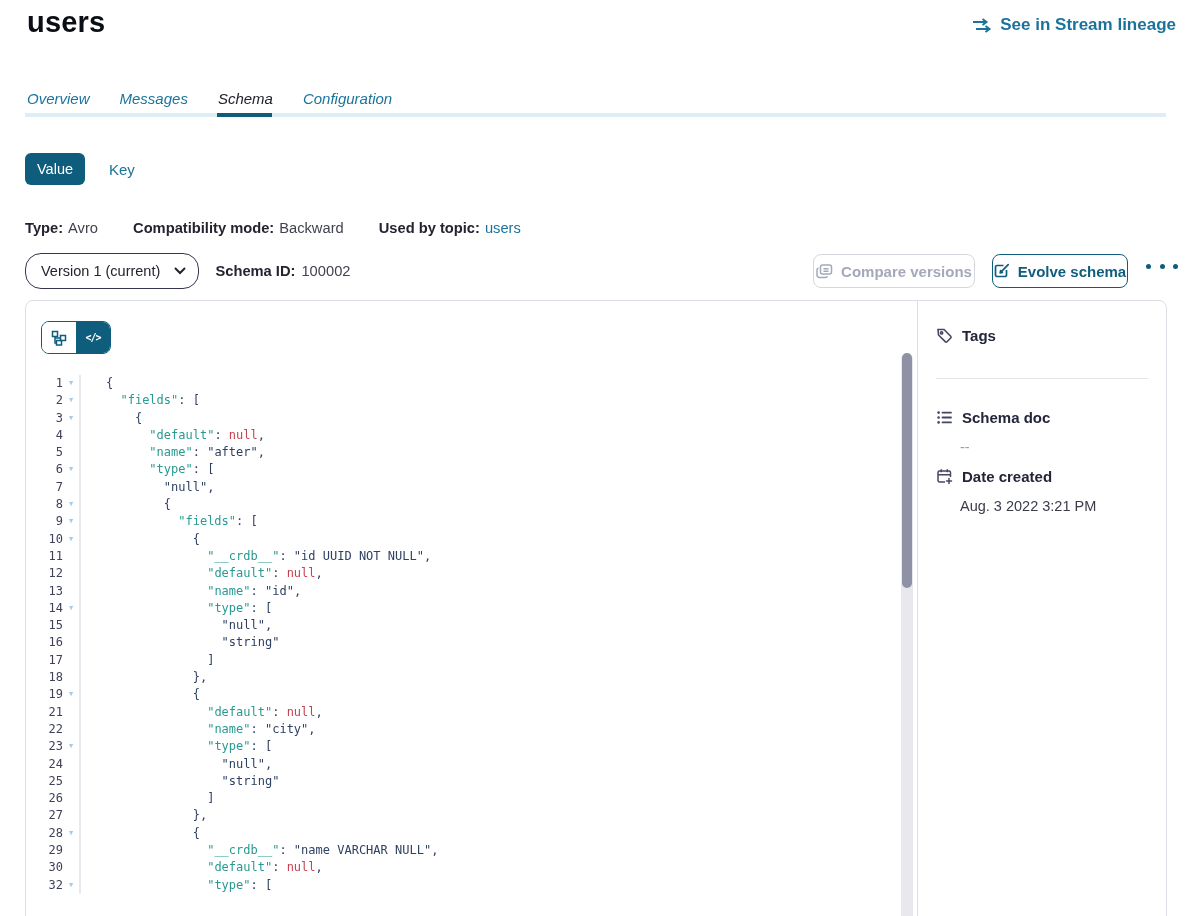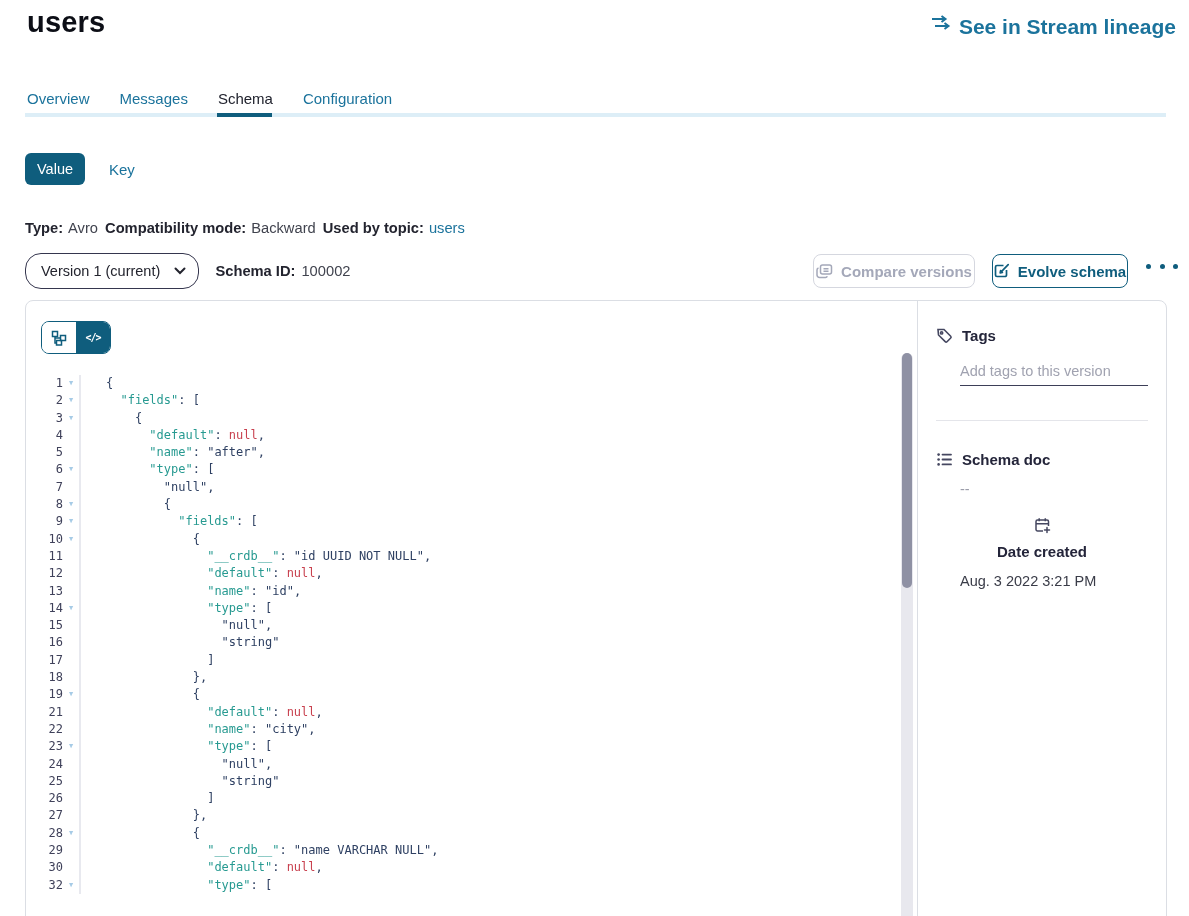--- a/index.html
+++ b/index.html
@@ -12,36 +12,36 @@
     --label-dark:#23242f;
     --value-gray:#40434e;
     --border:#dbdee4;
   }
   *{box-sizing:border-box;margin:0;padding:0;}
   html,body{width:1189px;height:916px;}
   body{position:relative;overflow:hidden;background:#fff;font-family:"Liberation Sans",sans-serif;color:var(--text-dark);}
 
   
   .page-title{position:absolute;left:27px;top:6px;font-size:29px;font-weight:700;letter-spacing:.2px;color:#0c0e16;}
-  .lineage-link{position:absolute;right:13px;top:15px;display:flex;align-items:flex-start;gap:8px;color:var(--link);font-size:21px;font-weight:700;cursor:pointer;}
+  .lineage-link{position:absolute;right:13px;top:15px;display:flex;align-items:center;gap:8px;color:var(--link);font-size:17px;font-weight:700;cursor:pointer;}
 
   
   .tabs{position:absolute;left:27px;top:90px;display:flex;gap:30px;font-size:15px;font-weight:500;}
-  .tab{color:var(--link);cursor:pointer;}
+  .tab{color:var(--link);cursor:pointer;font-style:italic;}
   .tab.active{color:#21232e;}
   .tab-track{position:absolute;left:25px;right:23px;top:113px;height:4px;background:#ddeef7;}
   .tab-track .active-seg{position:absolute;left:192px;width:55px;top:0;height:4px;background:var(--accent);}
 
   
   .vk{position:absolute;left:25px;top:153px;display:flex;align-items:center;gap:24px;}
   .vk-value{min-width:56px;height:32px;border-radius:6px;background:var(--accent);color:#fff;font-size:14.5px;display:flex;align-items:center;justify-content:center;padding:16px 12px;cursor:pointer;}
   .vk-key{color:var(--link);font-size:15px;cursor:pointer;}
 
   
-  .meta{position:absolute;left:25px;top:220px;display:flex;gap:7px;font-size:14.7px;}
+  .meta{position:absolute;left:25px;top:220px;display:flex;gap:35px;font-size:14.7px;}
   .meta .pair{display:flex;gap:5px;}
   .meta b{color:var(--label-dark);font-weight:700;}
   .meta .val{color:var(--value-gray);}
   .meta .val.link{color:var(--link);cursor:pointer;}
 
   
   .vbar{position:absolute;left:25px;right:11px;top:253px;height:36px;}
   .select{display:inline-flex;align-items:center;justify-content:space-between;width:174px;height:36px;border:1px solid #35364e;border-radius:16px;padding:0 12px 0 15px;font-size:14.5px;color:#23242e;cursor:pointer;background:#fff;vertical-align:top;}
   .schema-id{display:inline-flex;align-items:center;gap:6px;height:36px;margin-left:12px;font-size:14.7px;vertical-align:top;}
   .schema-id b{color:var(--label-dark);}
@@ -74,21 +74,21 @@
   .sb-thumb{position:absolute;top:0;left:1px;width:10px;height:235px;background:#8f91a4;border-radius:6px;}
 
   
   .sidebar{flex:none;width:249px;border-left:1px solid var(--border);padding:26px 18px 0 18px;}
   .side-head{display:flex;align-items:center;gap:9px;font-size:15px;font-weight:700;color:#24253a;}
   .tags-input{display:block;margin:17px 2px 0 24px;width:188px;border:none;border-bottom:1.5px solid #3d3f58;font-size:14.5px;padding:2px 0 6px 0;color:#2b2d3a;outline:none;background:transparent;font-family:"Liberation Sans",sans-serif;}
   .tags-input::placeholder{color:#a0a2b0;}
   .side-divider{height:1px;background:#e4e5ea;margin:34px 0 30px 0;border:none;}
   .side-value{margin:13px 0 0 24px;font-size:14.5px;color:#3a3c48;}
   .side-value.muted{color:#9b9daa;}
-  .sec-date{margin-top:20px;flex-direction:column;}
+  .sec-date{margin-top:13px;}
   .icon{flex:none;display:inline-flex;}
 </style>
 </head>
 <body>
 
 <h1 class="page-title">users</h1>
 
 <div class="lineage-link">
   <span class="icon">
     <svg width="20" height="15" viewBox="0 0 20 15" fill="none" stroke="#1b739c" stroke-width="2">
@@ -353,21 +353,20 @@
   <aside class="sidebar">
     <div class="side-head">
       <span class="icon">
         <svg width="17" height="17" viewBox="0 0 17 17" fill="none" stroke="#454760" stroke-width="1.6">
           <path d="M2 2.5 h6 l6.7 6.7 a1.3 1.3 0 0 1 0 1.8 l-3.7 3.7 a1.3 1.3 0 0 1 -1.8 0 L2.5 8 Z"></path>
           <circle cx="5.6" cy="5.9" r="1.1"></circle>
         </svg>
       </span>
       <span>Tags</span>
     </div>
-    <input class="tags-input" placeholder="Add tags to this version" style="">
 
     <hr class="side-divider">
 
     <div class="side-head">
       <span class="icon">
         <svg width="17" height="17" viewBox="0 0 17 17" fill="none">
           <g fill="#454760">
               <circle cx="2.6" cy="3.6" r="1.3"></circle>
               <circle cx="2.6" cy="8.5" r="1.3"></circle>
               <circle cx="2.6" cy="13.4" r="1.3"></circle>

